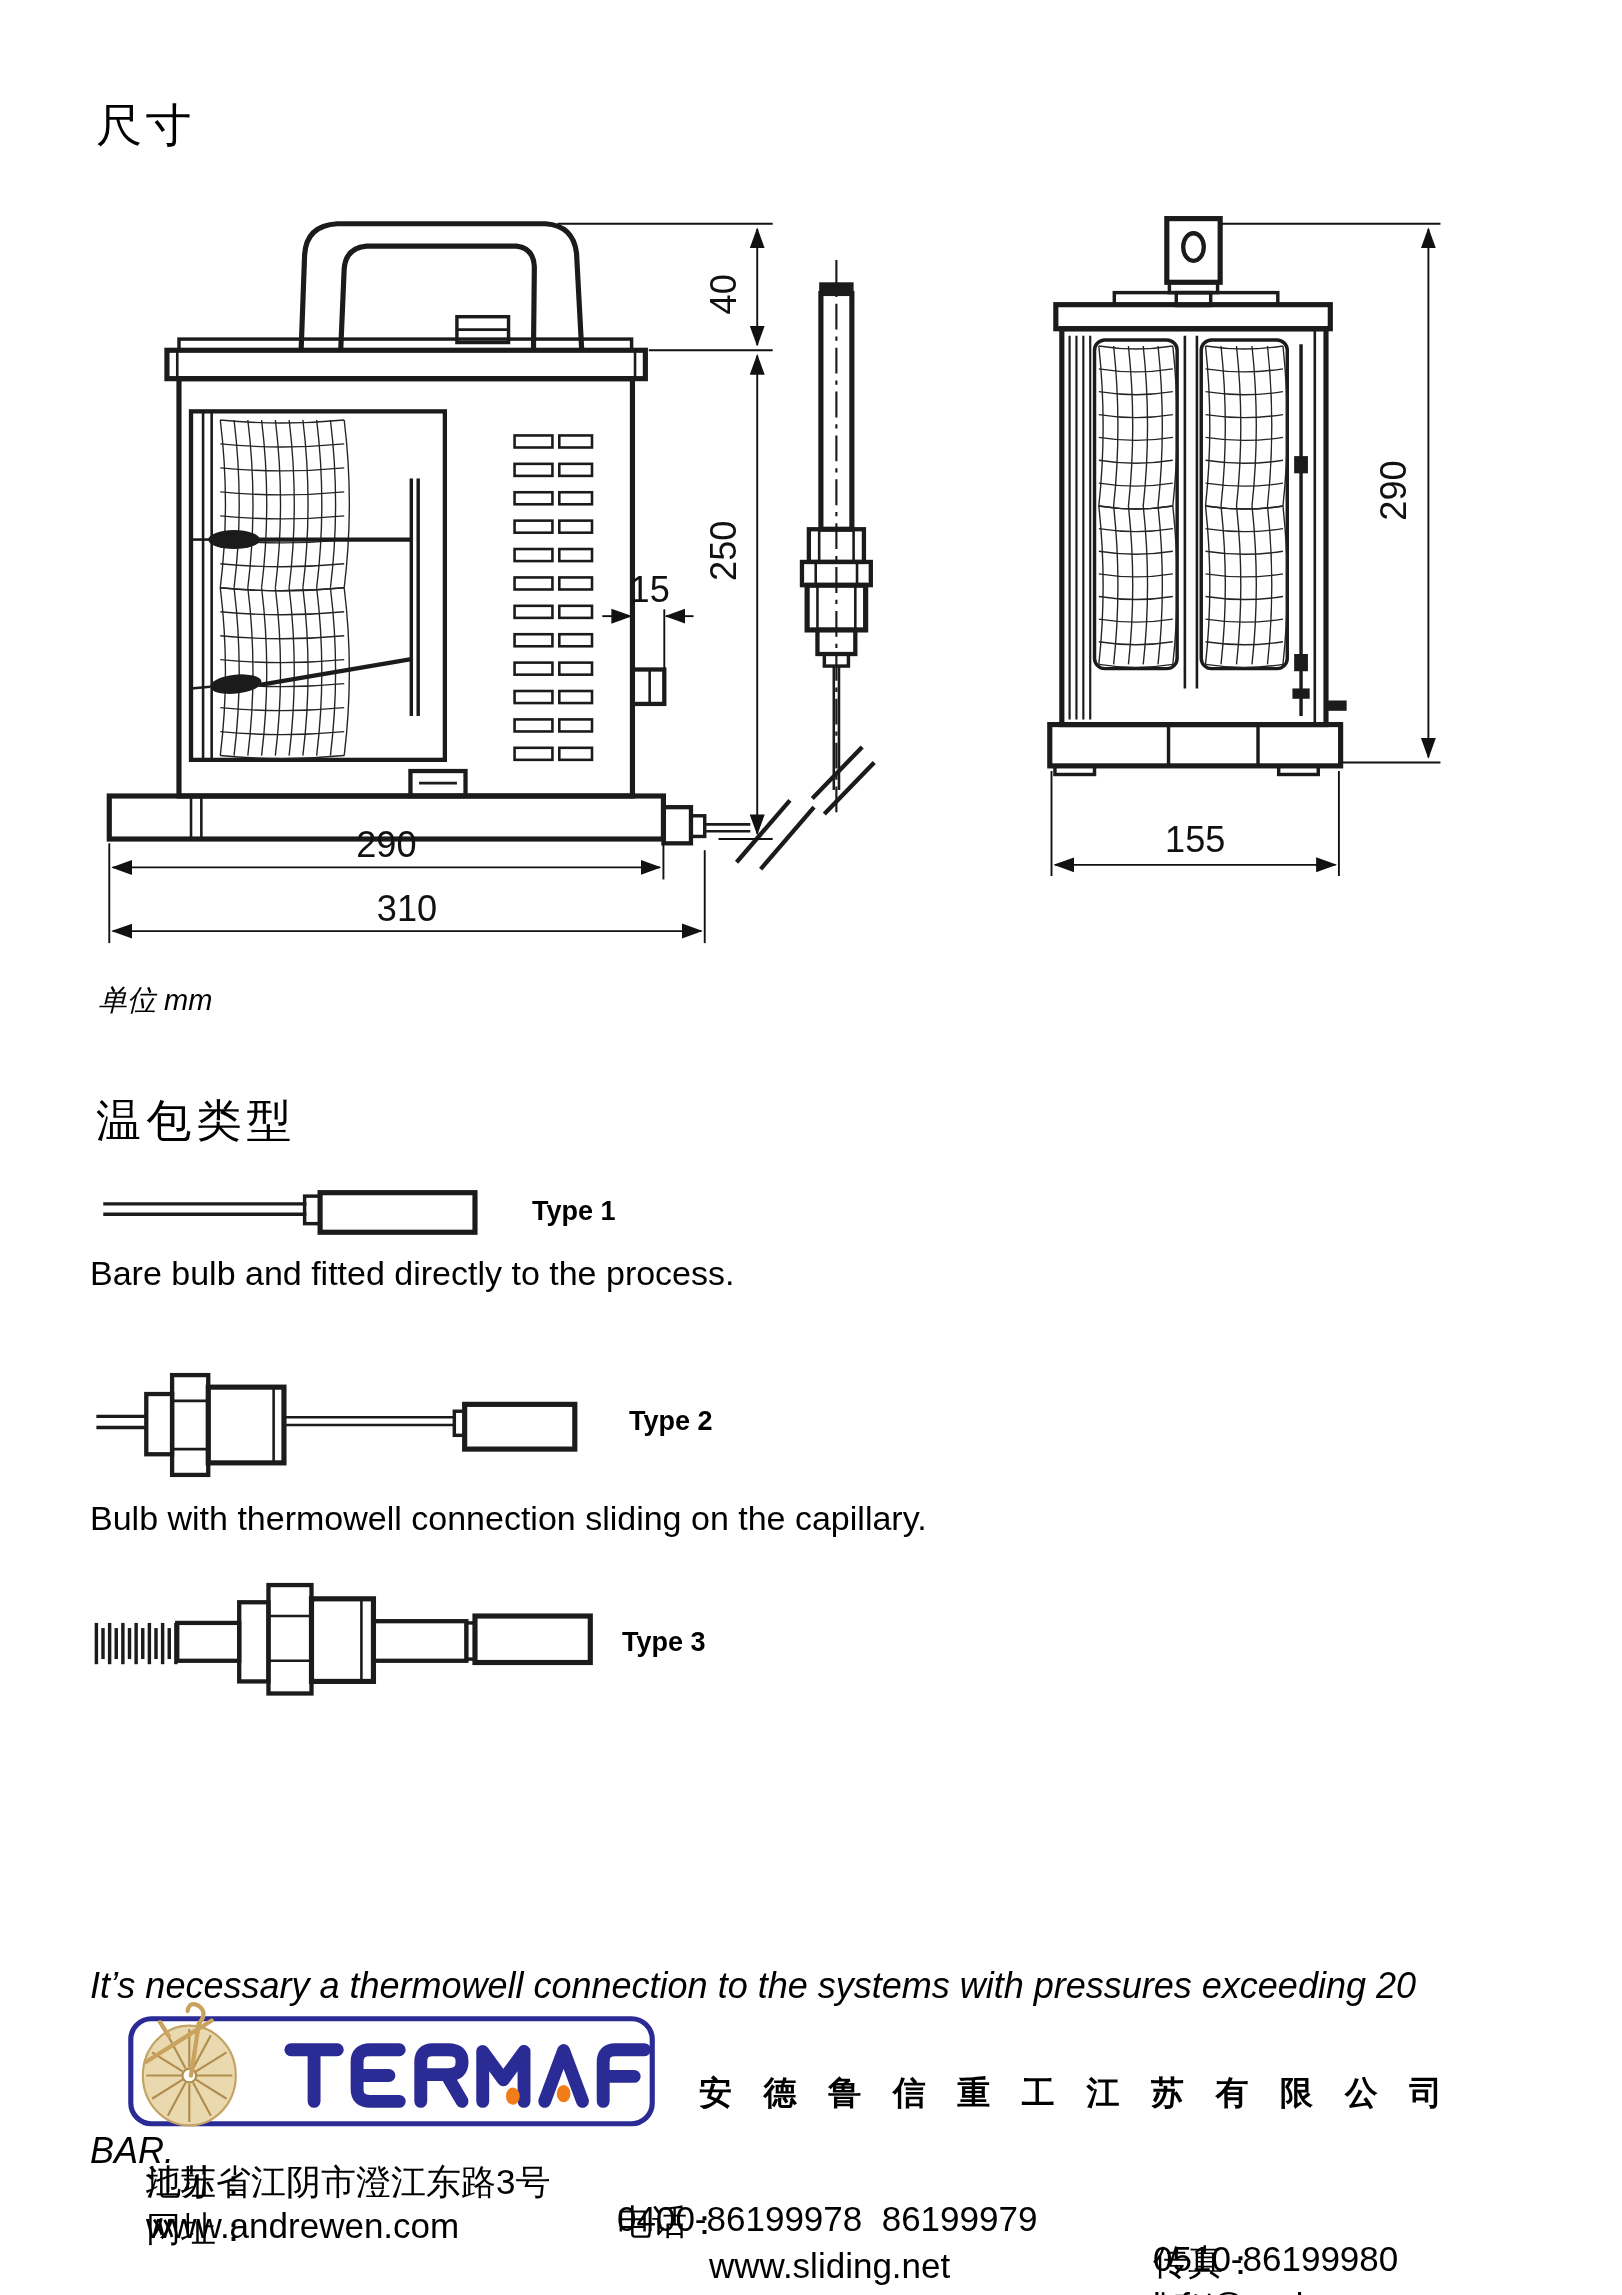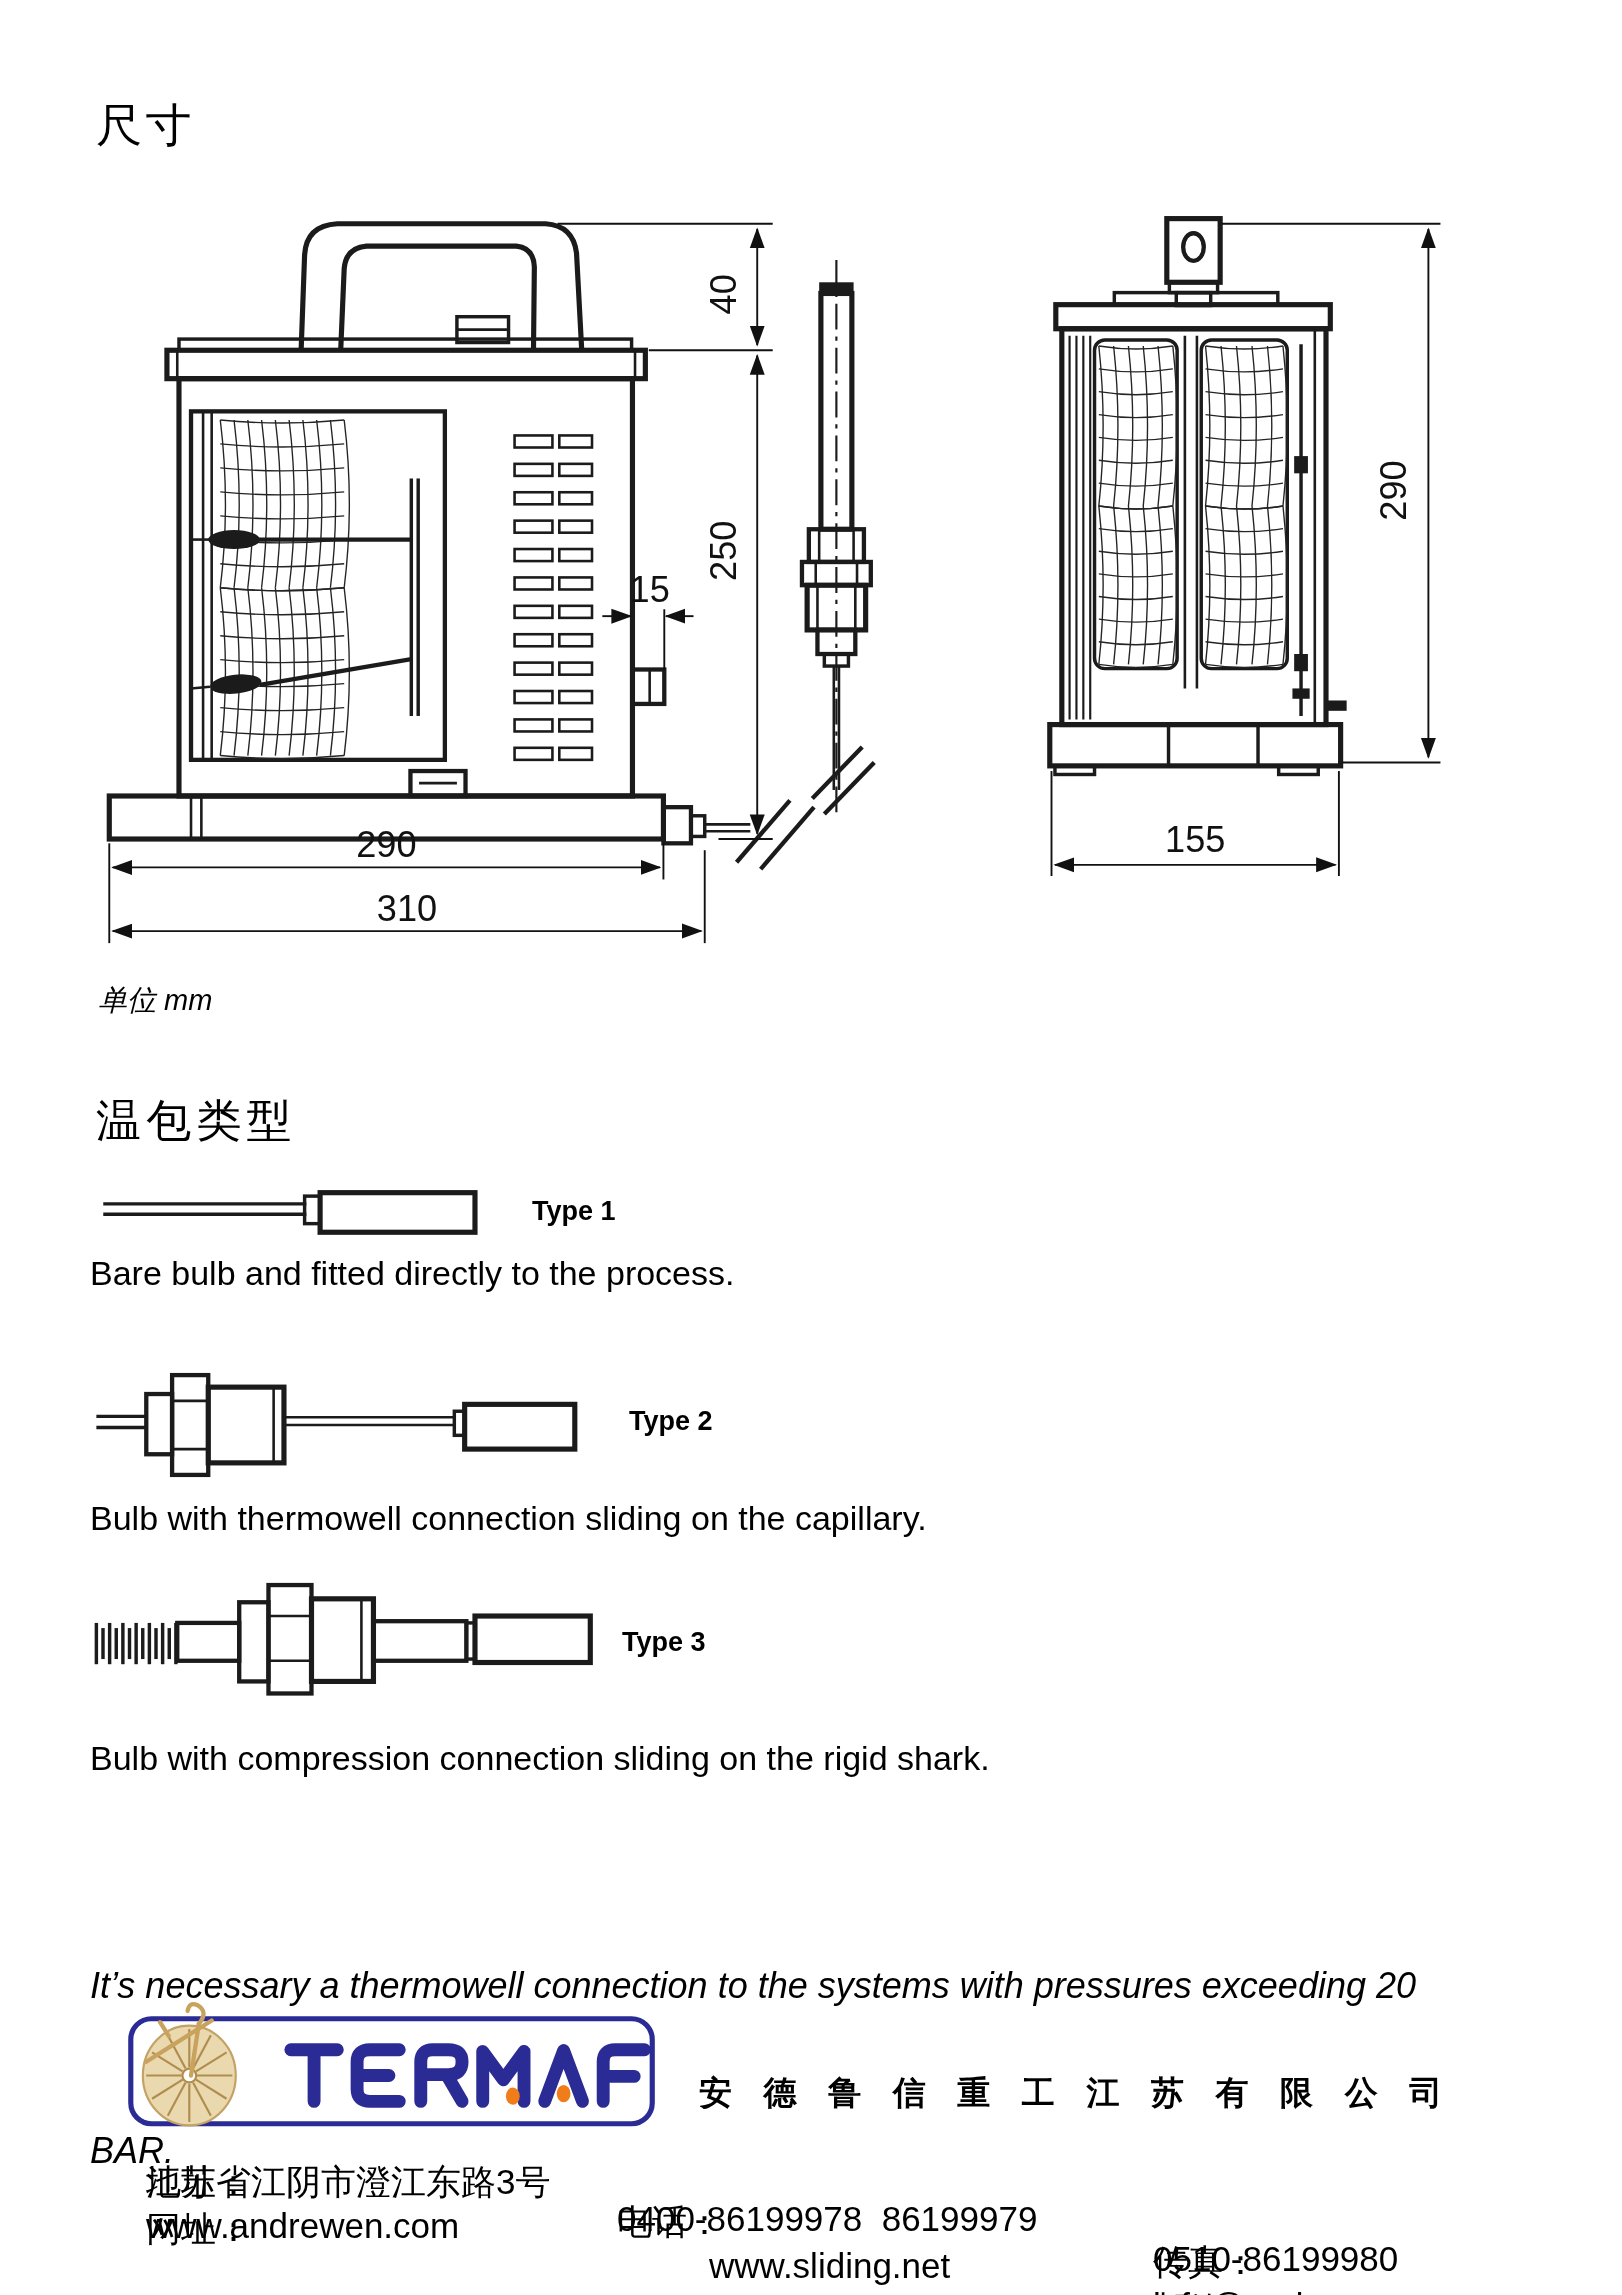--- a/index.html
+++ b/index.html
@@ -382,21 +382,20 @@
   <div class="t units">单位 mm</div>
   <div class="t h2">温包类型</div>
 
   <span class="t typelabel" style="left:532px;top:1196px;">Type 1</span>
   <div class="t desc" style="top:1254px;">Bare bulb and fitted directly to the process.</div>
 
   <span class="t typelabel" style="left:629px;top:1406px;">Type 2</span>
   <div class="t desc" style="top:1499px;">Bulb with thermowell connection sliding on the capillary.</div>
 
   <span class="t typelabel" style="left:622px;top:1627px;text-align:right;">Type 3</span>
-  <div class="t desc" style="top:1739px;">Bulb with compression connection sliding on the rigid shark.</div>
 
   <div class="t note" style="top:1848px;font-style:italic;">
     <div>It’s necessary a thermowell connection to the systems with pressures exceeding 20</div>
     <div>BAR.</div>
   </div>
 
   <span class="hidden">TERMAF</span>
   <div class="t company">安 德 鲁 信 重 工 江 苏 有 限 公 司</div>
 
   <div class="t frow" style="top:2119px;">

